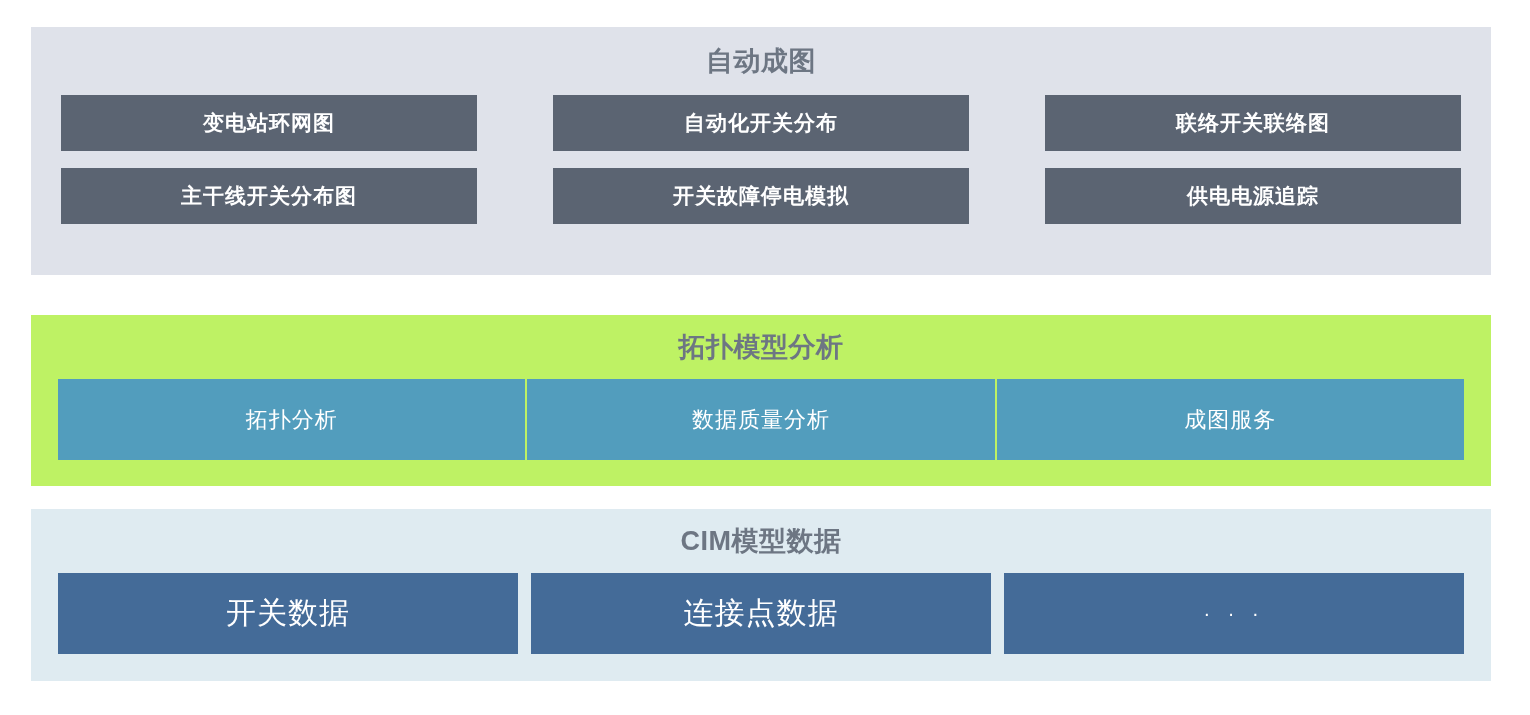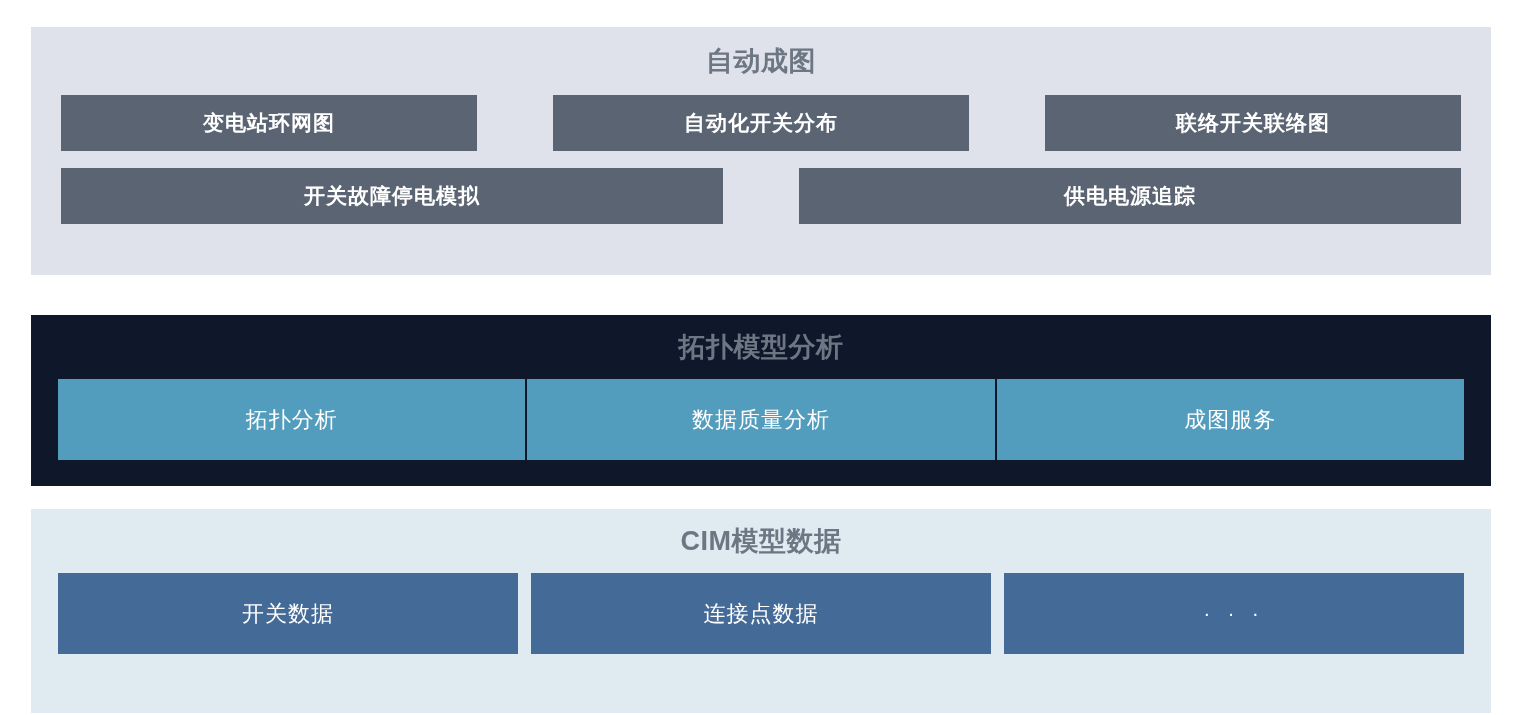--- a/index.html
+++ b/index.html
@@ -54,21 +54,21 @@
     border: none;
     cursor: pointer;
     font-family: inherit;
   }
 
   .gap-lg { height: 40px; }
   .gap-sm { height: 23px; }
 
   
   .panel-topology {
-    background: #0f172a;
+    background: #bef264;
     padding: 12px 27px 17px 27px;
     height: 171px;
   }
   .panel-topology .panel-title {
     font-size: 27px;
     line-height: 40px;
     margin-bottom: 12px;
   }
   .panel-topology .btn-row { gap: 2px; }
   .btn-teal {
@@ -84,34 +84,34 @@
     letter-spacing: 1px;
     border: none;
     cursor: pointer;
     font-family: inherit;
   }
 
   
   .panel-cim {
     background: #dfebf1;
     padding: 12px 27px 17px 27px;
-    height: 204px;
+    height: 172px;
   }
   .panel-cim .panel-title {
     font-size: 27px;
     line-height: 40px;
     margin-bottom: 12px;
   }
   .panel-cim .btn-row { gap: 13px; }
   .btn-steel {
     flex: 1 1 0;
     height: 81px;
     background: #446b98;
     color: #ffffff;
-    font-size: 22px;
+    font-size: 30px;
     font-weight: normal;
     display: flex;
     align-items: center;
     justify-content: center;
     letter-spacing: 1px;
     border: none;
     cursor: pointer;
     font-family: inherit;
   }
   .btn-steel.ellipsis { letter-spacing: 6px; font-size: 20px; }
@@ -122,20 +122,21 @@
 <div id="stack">
 
   <section class="panel panel-automap">
     <div class="panel-title">自动成图</div>
     <div class="btn-row">
       <button class="btn-dark">变电站环网图</button>
       <button class="btn-dark">自动化开关分布</button>
       <button class="btn-dark">联络开关联络图</button>
     </div>
     <div class="btn-row">
+      <button class="btn-dark">主干线开关分布图</button>
       <button class="btn-dark">开关故障停电模拟</button>
       <button class="btn-dark">供电电源追踪</button>
     </div>
   </section>
 
   <div class="gap-lg"></div>
 
   <section class="panel panel-topology">
     <div class="panel-title">拓扑模型分析</div>
     <div class="btn-row">

